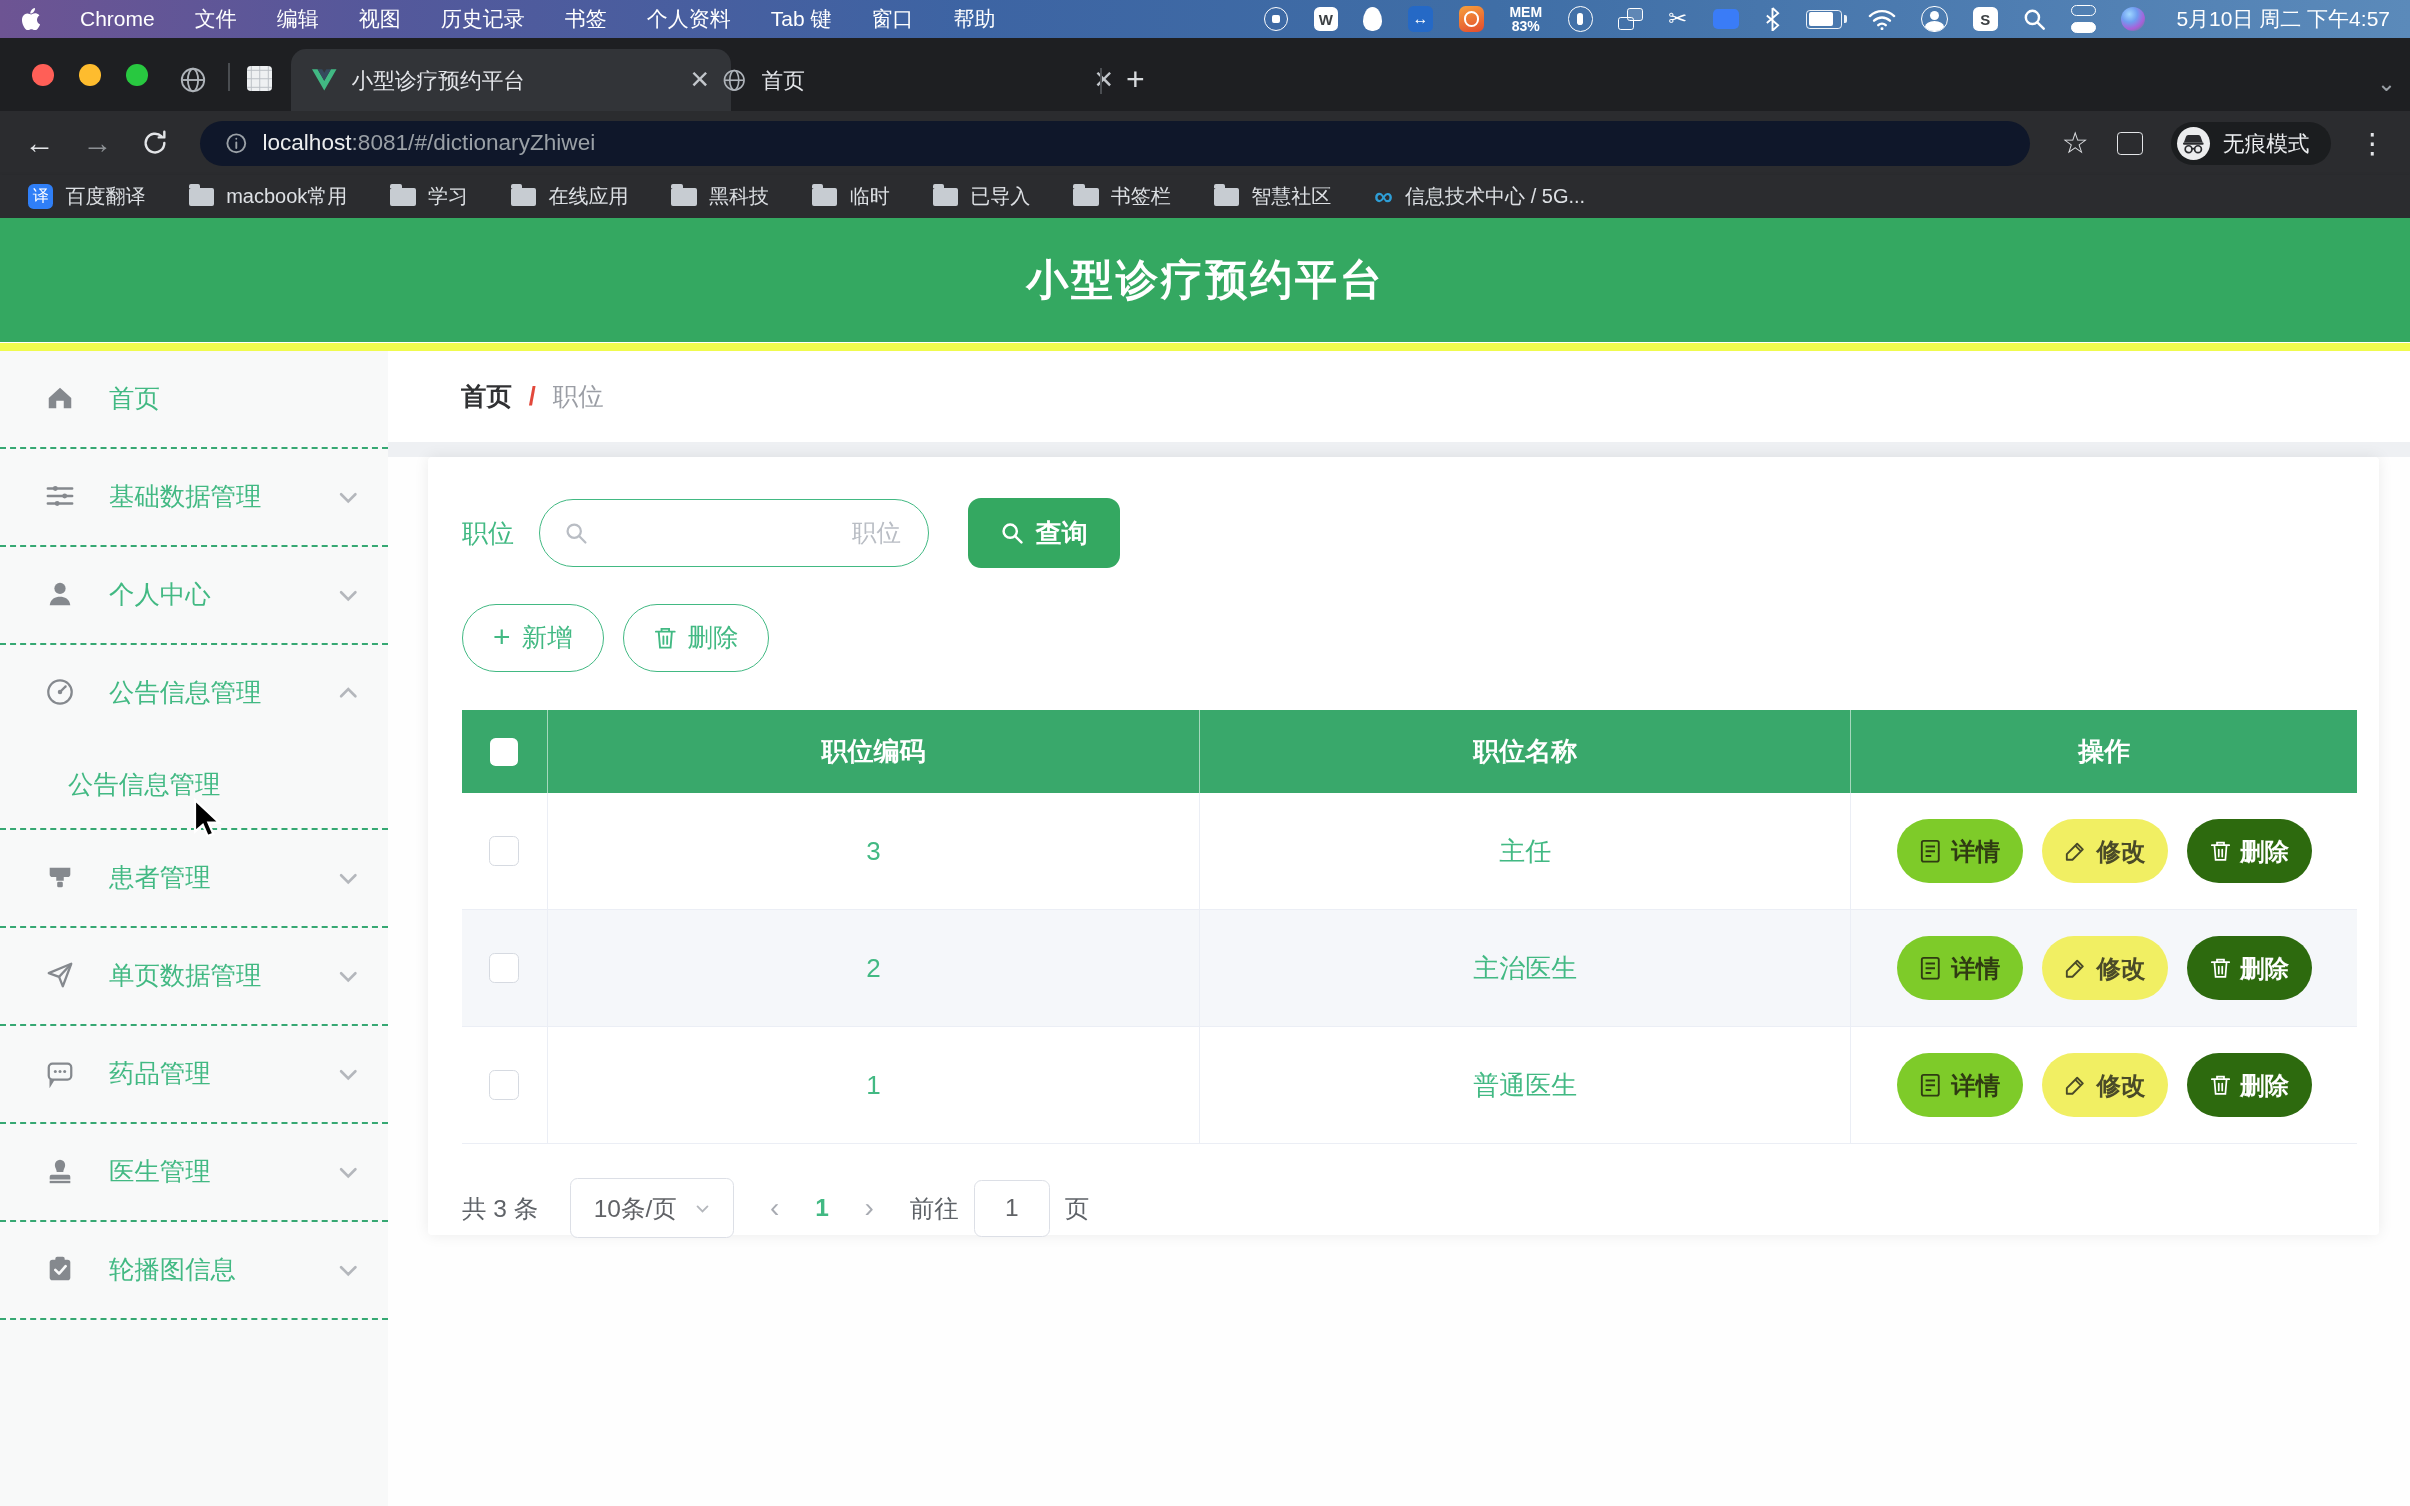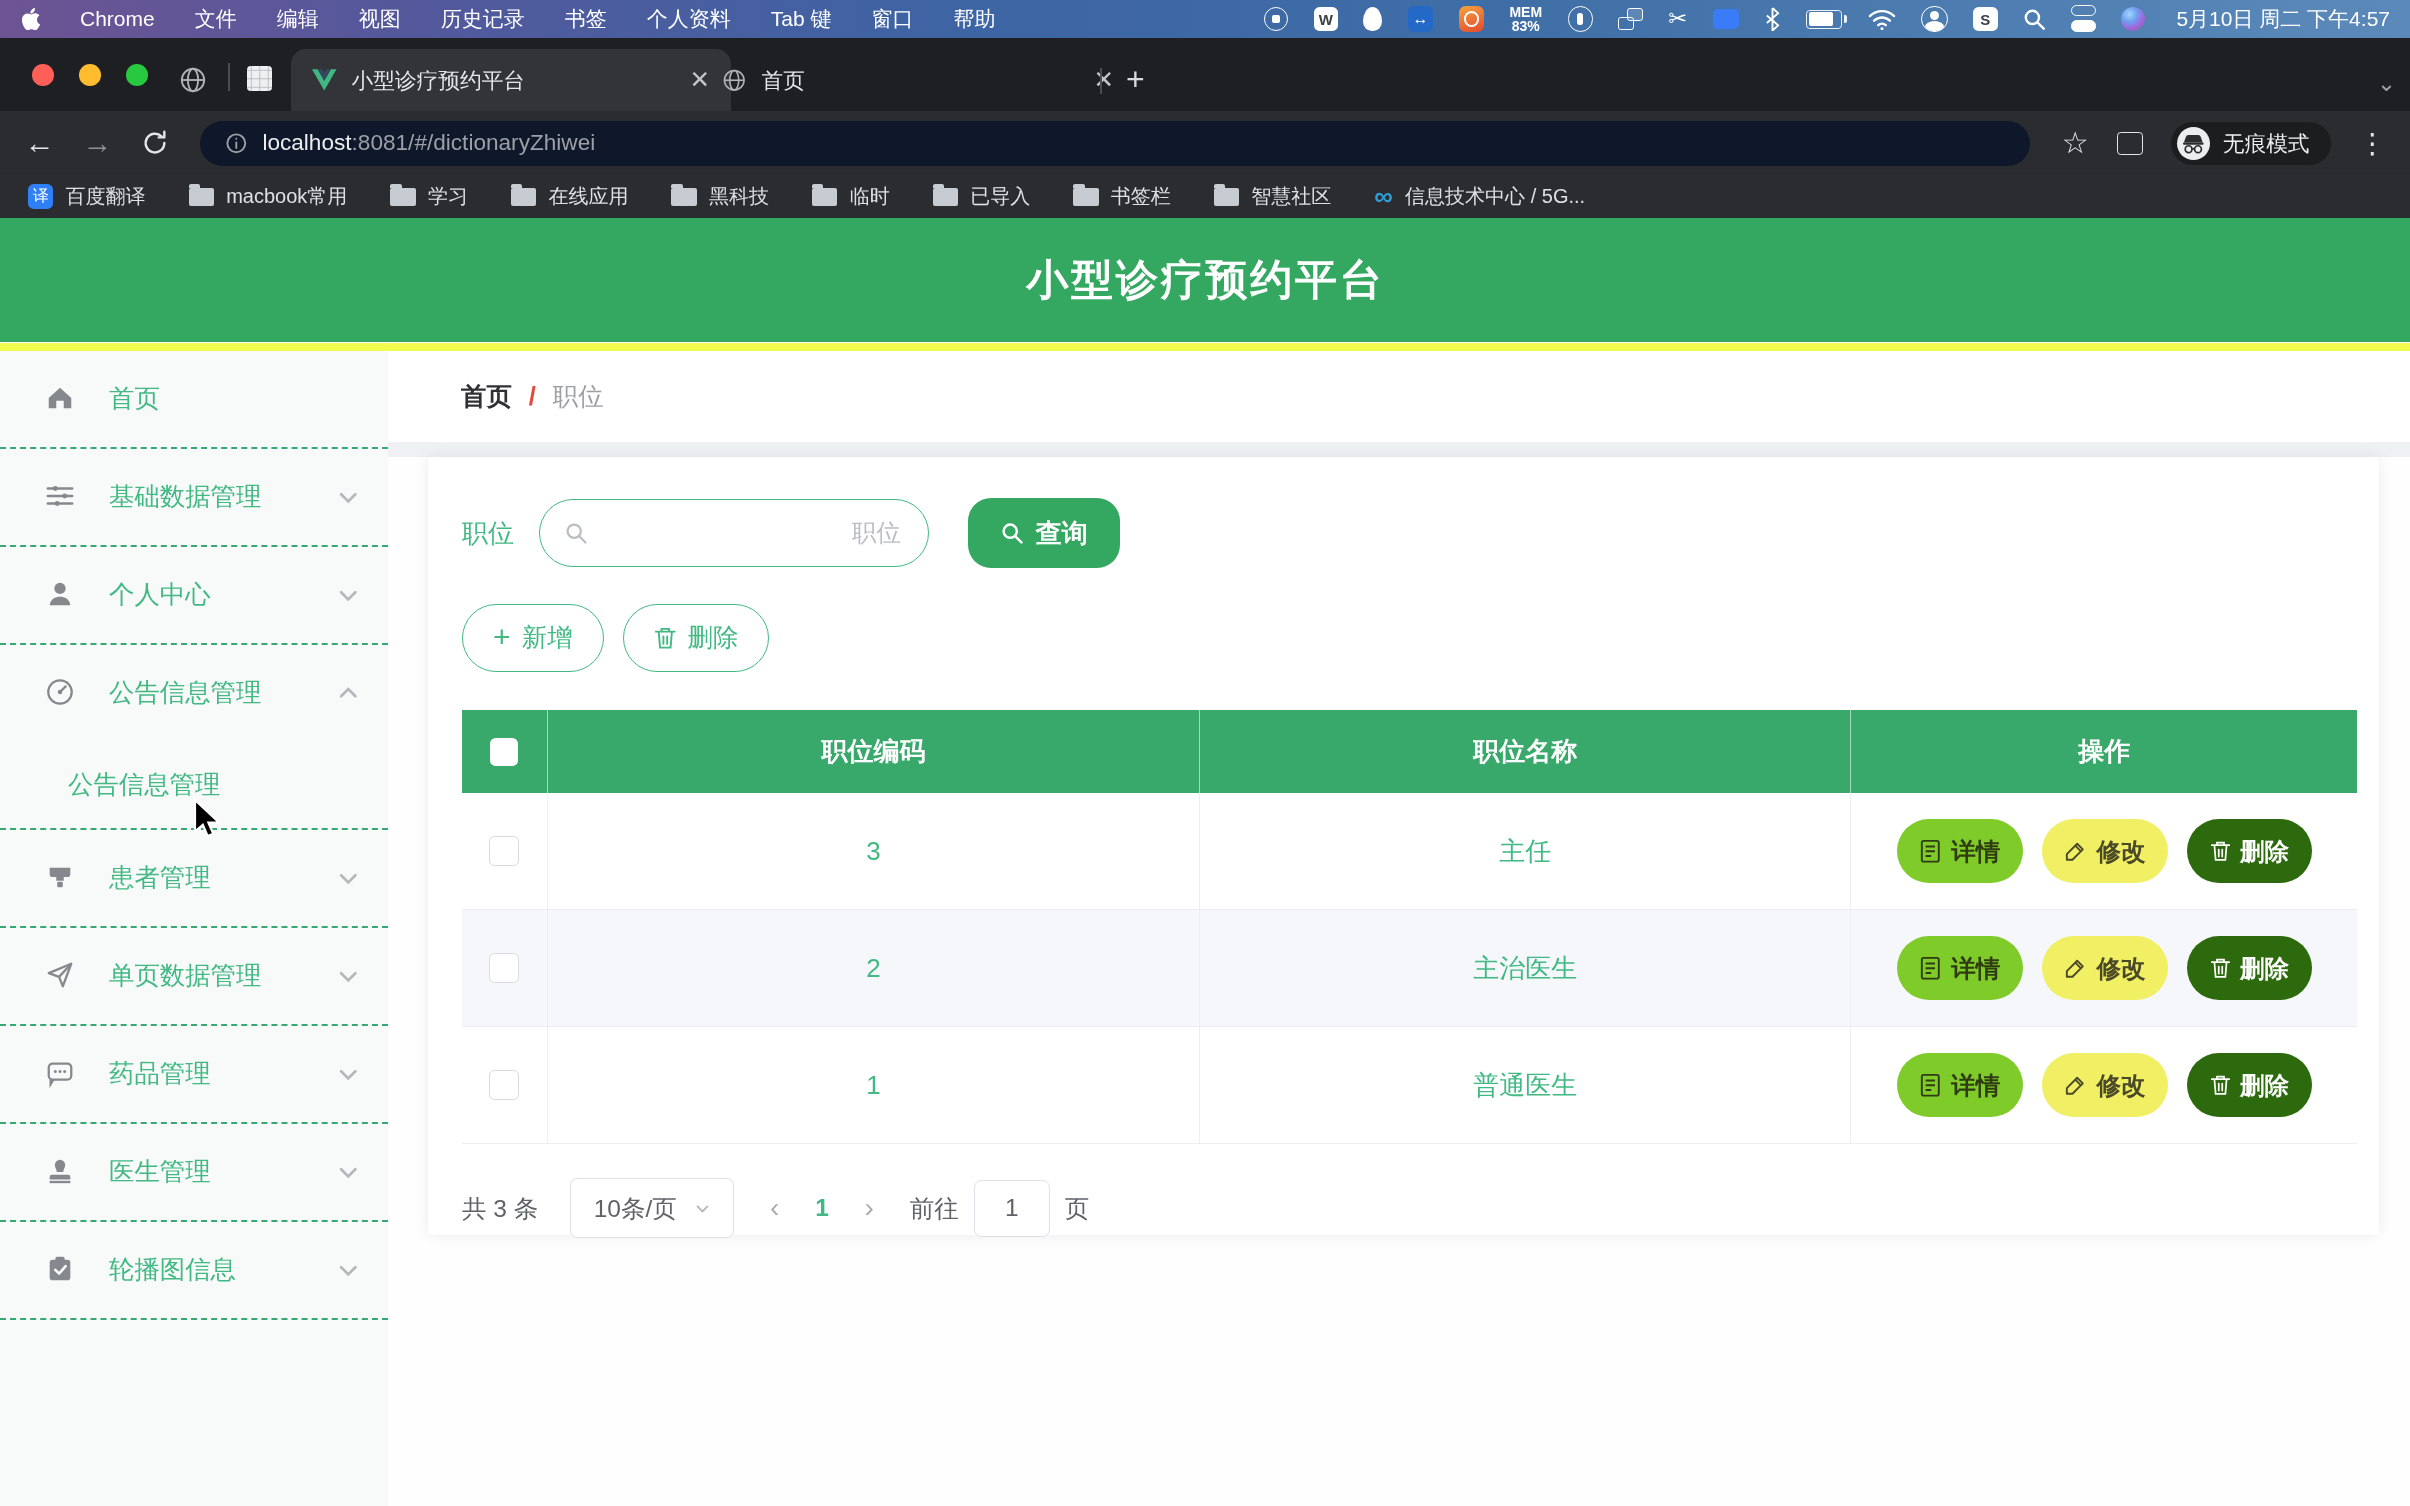--- a/index.html
+++ b/index.html
@@ -7,21 +7,21 @@
        font-family:"Liberation Sans","DejaVu Sans",sans-serif;-webkit-font-smoothing:antialiased;}
   svg{display:block}
 
   
   .menubar{position:absolute;top:0;left:0;right:0;height:38px;display:flex;align-items:center;
     justify-content:space-between;padding:0 21px;color:#fff;font-size:21px;
     background:linear-gradient(90deg,#6d5493 0%,#54589b 16%,#3d64a3 40%,#3f6ea6 62%,#4f7eb2 84%,#5b8aba 100%);}
   .mleft{display:flex;align-items:center;gap:40px;white-space:nowrap}
   .mleft .appname{font-weight:normal}
   .mright{display:flex;align-items:center;gap:25.4px;white-space:nowrap}
-  .sic{display:inline-flex;align-items:center;justify-content:flex-start;height:28px}
+  .sic{display:inline-flex;align-items:center;justify-content:space-between;height:28px}
   .memblock{display:flex;flex-direction:column;align-items:center;font-weight:bold;font-size:14px;line-height:14px}
   .clock{font-size:21px;margin-left:5.6px}
   .rec-ic{width:22.6px;height:22.6px;border:1.9px solid #fff;border-radius:50%;display:flex;align-items:center;justify-content:center}
   .rec-ic i{width:8.5px;height:8.5px;background:#fff;border-radius:1.9px}
   .wps-ic,.sogou-ic{width:24.5px;height:24.5px;background:#fff;border-radius:5.6px;color:#3c4043;font-weight:bold;
     font-size:15px;display:flex;align-items:center;justify-content:center}
   .qq-ic{width:19px;height:23.5px;background:#fff;border-radius:50% 50% 46% 46%/60% 60% 40% 40%}
   .tv-ic{width:25.4px;height:25.4px;background:#2569c6;border-radius:5.6px;color:#fff;font-size:16px;font-weight:bold;
     display:flex;align-items:center;justify-content:center}
   .s360-ic{width:25.4px;height:25.4px;background:linear-gradient(160deg,#f6a13c,#e34a2e);border-radius:6.6px;
@@ -123,21 +123,21 @@
   .card{position:relative;margin:0 32px 0 40px;background:#fff;box-shadow:0 0 15px rgba(0,0,0,.08);
     border-radius:3.8px;height:778px}
 
   .searchrow{display:flex;align-items:center;padding:41px 0 0 34px;gap:24.5px}
   .flabel{color:#42b983;font-size:26px}
   .searchbox{width:339px;height:66px;border:1.9px solid #42b983;border-radius:38px;display:flex;align-items:center;
     padding:0 24.5px;gap:9.4px;background:#fff}
   .searchbox input{flex:1;min-width:0;border:0;outline:0;background:transparent;font-size:24.5px;text-align:right;
     color:#333;font-family:inherit}
   .searchbox input::placeholder{color:#b9bdc4}
-  .querybtn{margin-left:15px;height:70px;padding:0 32px;background:#34a861;border:0;border-radius:23px;color:#fff;
+  .querybtn{margin-left:15px;height:70px;padding:0 32px;background:#34a861;border:0;border-radius:13px;color:#fff;
     font-size:26px;font-weight:bold;display:flex;align-items:center;gap:11.3px}
   .actionrow{display:flex;gap:19px;padding:36px 0 0 34px}
   .obtn{height:68px;padding:0 30px;background:#fff;border:1.9px solid #42b983;border-radius:36px;color:#42b983;
     font-size:25.4px;display:flex;align-items:center;gap:11.3px}
   .obtn .plus{font-size:30px;line-height:30px;margin-top:-2.8px}
 
   .table{margin:38px 0 0 34px;width:1895px}
   .thead{display:flex;height:83px;background:#39a86b;color:#fff;font-weight:bold;font-size:26px}
   .th{display:flex;align-items:center;justify-content:center;border-right:1.9px solid rgba(255,255,255,.55)}
   .th:last-child{border-right:none}

